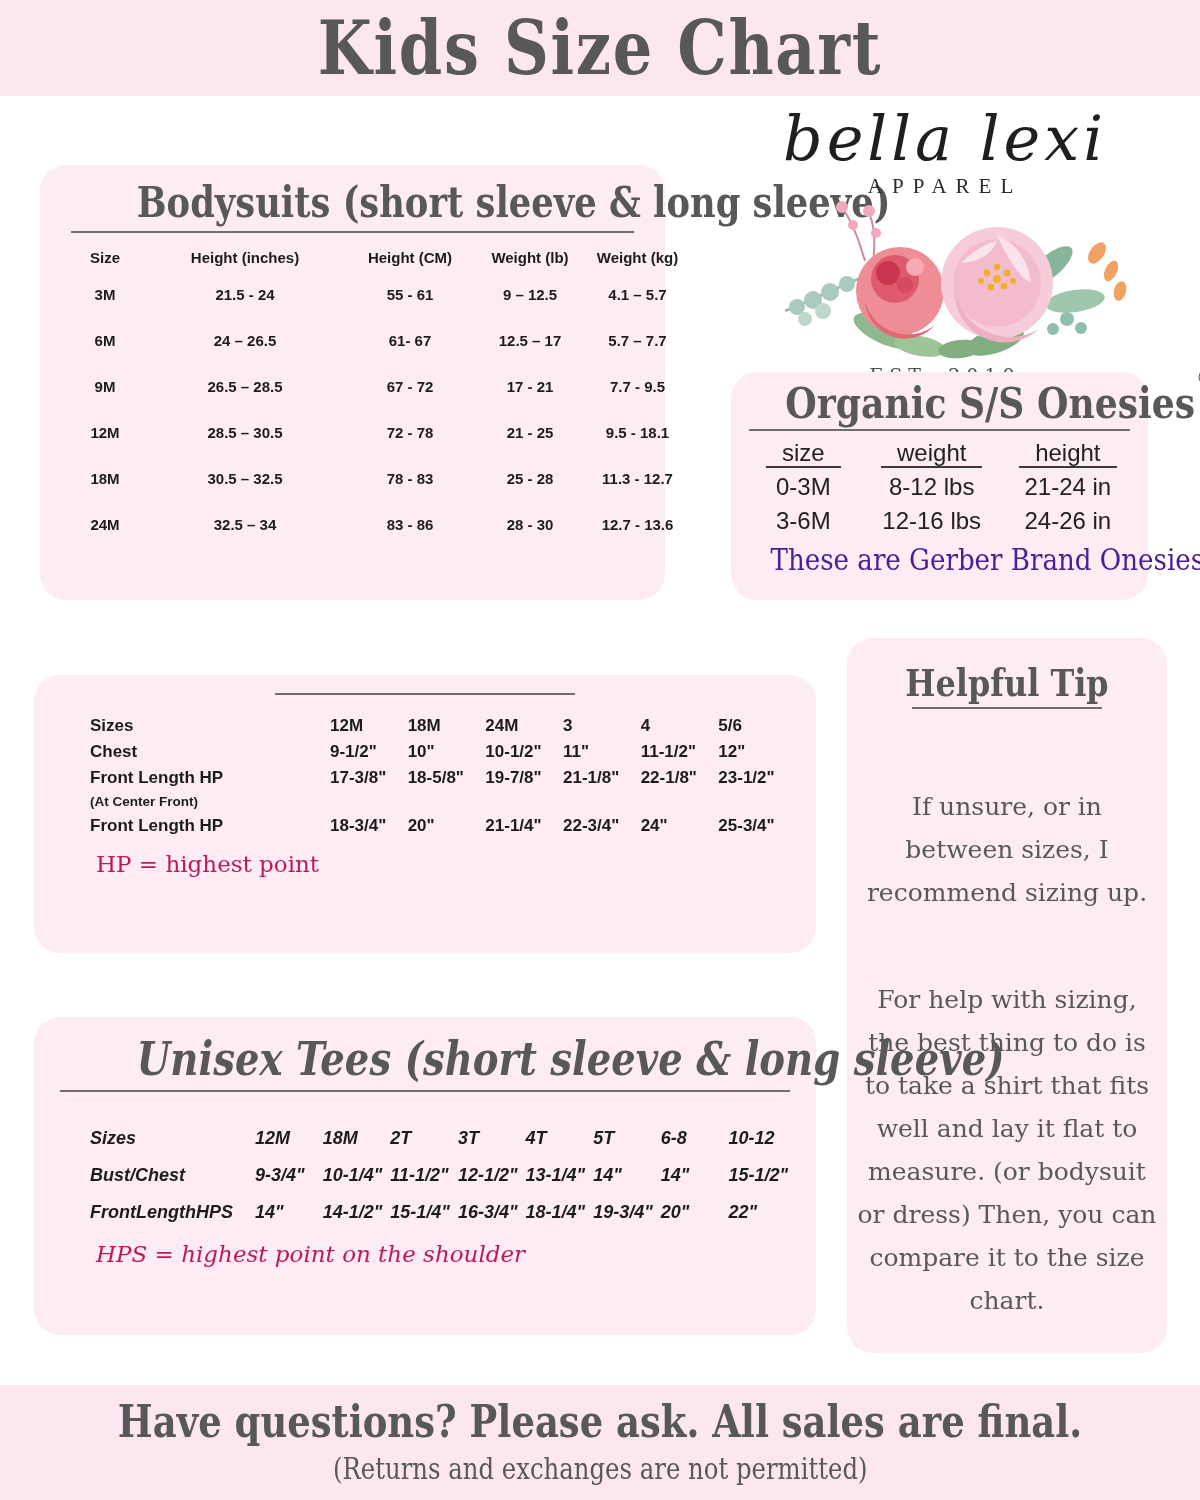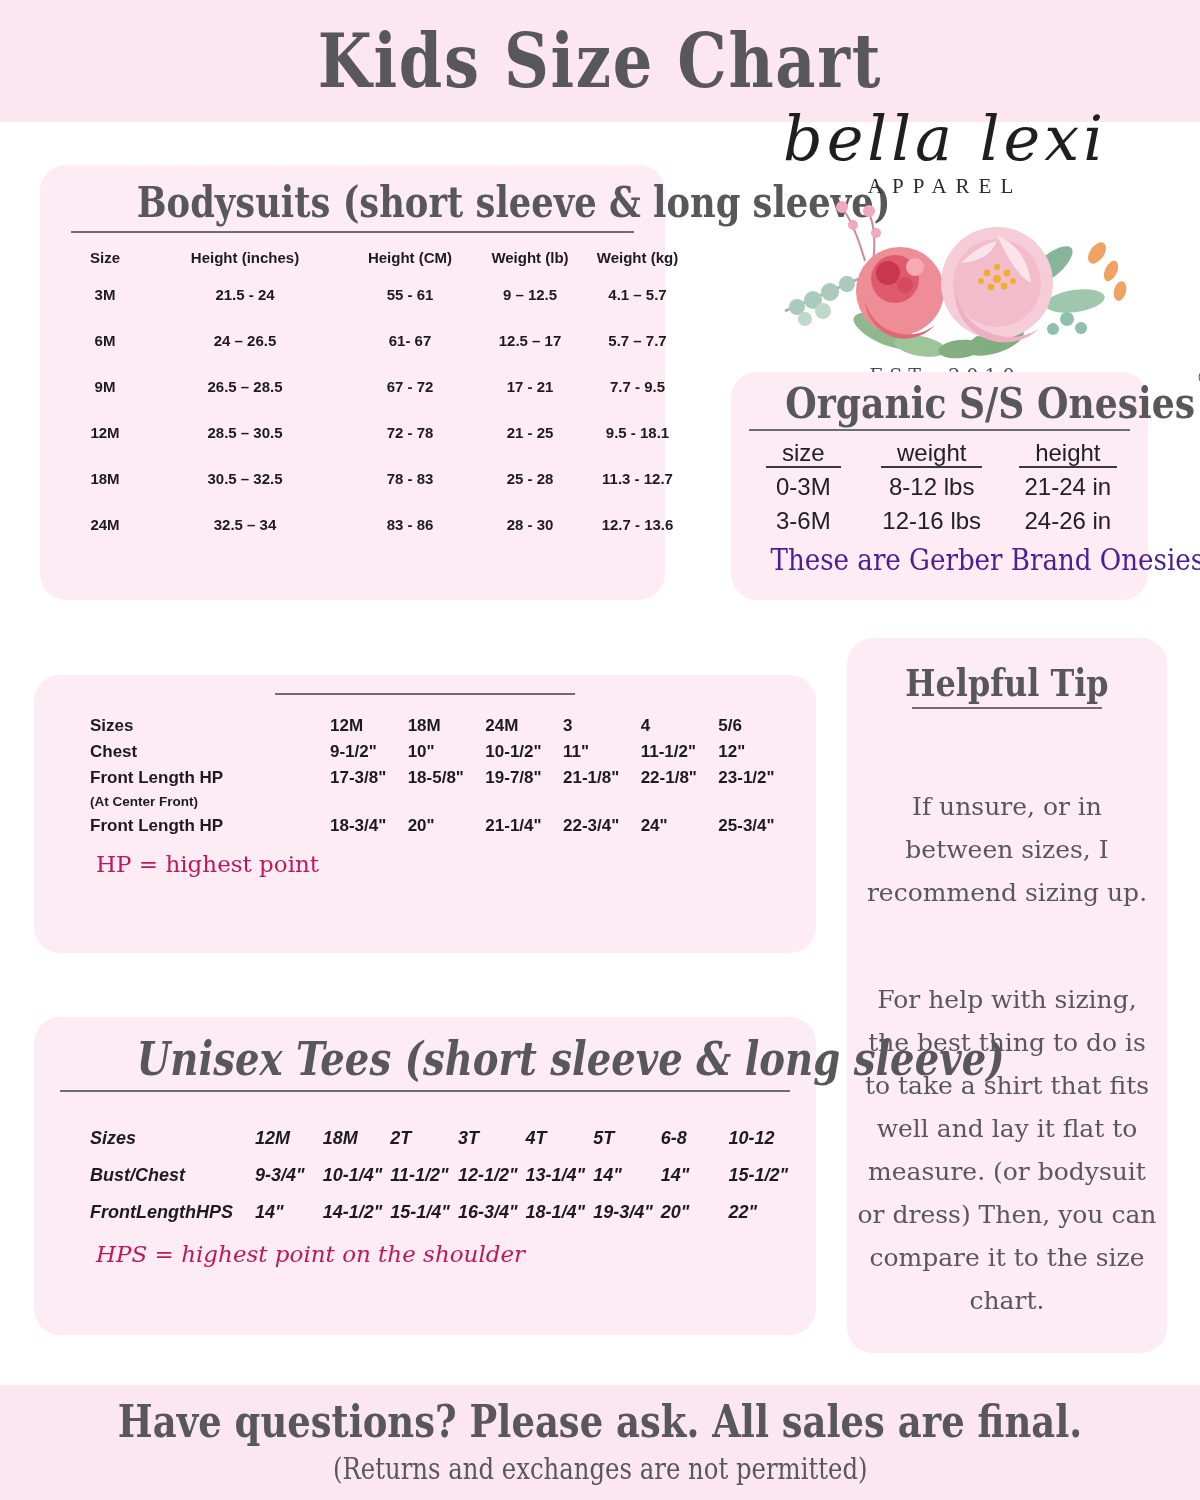--- a/index.html
+++ b/index.html
@@ -7,21 +7,21 @@
     --table-text:#1c1c1c; --logo-text:#1f1f1f;
   }
   *{box-sizing:border-box;}
   html,body{margin:0;padding:0;}
   body{width:1200px;height:1500px;position:relative;background:#ffffff;
        font-family:"Liberation Sans",sans-serif;}
   .canvas{position:absolute;inset:0;overflow:hidden;}
 
   
   .band{position:absolute;left:0;width:1200px;background:var(--band);}
-  .band.top{top:0;height:122px;display:flex;align-items:center;justify-content:center;}
+  .band.top{top:0;height:96px;display:flex;align-items:center;justify-content:center;}
   .band.bottom{top:1385px;height:115px;text-align:center;padding-top:8px;}
 
   .slab{font-family:"DejaVu Serif","Liberation Serif",serif;color:var(--heading);}
   .squeeze{display:inline-block;transform:scaleX(.84);transform-origin:center;white-space:nowrap;}
 
   .page-title{font-size:74px;font-weight:bold;letter-spacing:2px;}
 
   
   .card{position:absolute;background:var(--card);border-radius:26px;}
   .card-title{text-align:center;font-weight:bold;}

